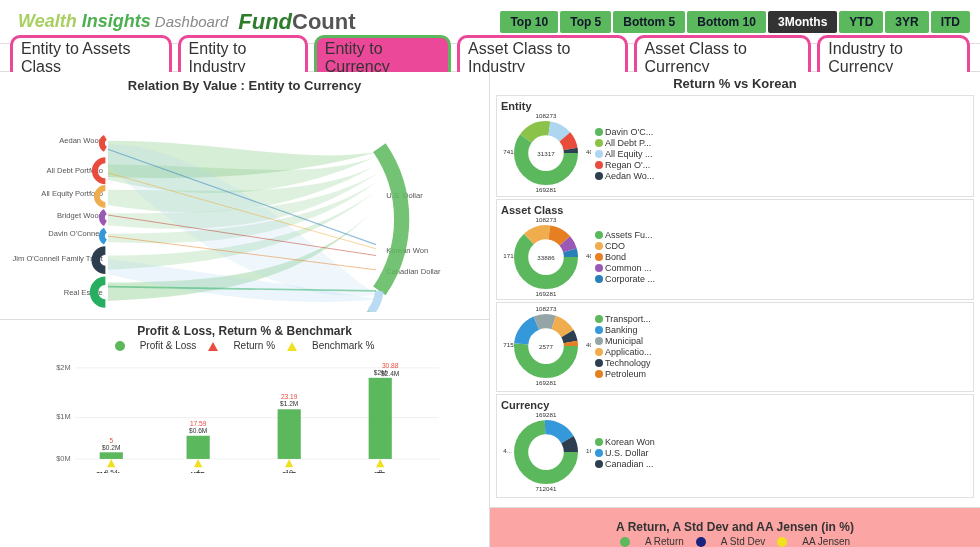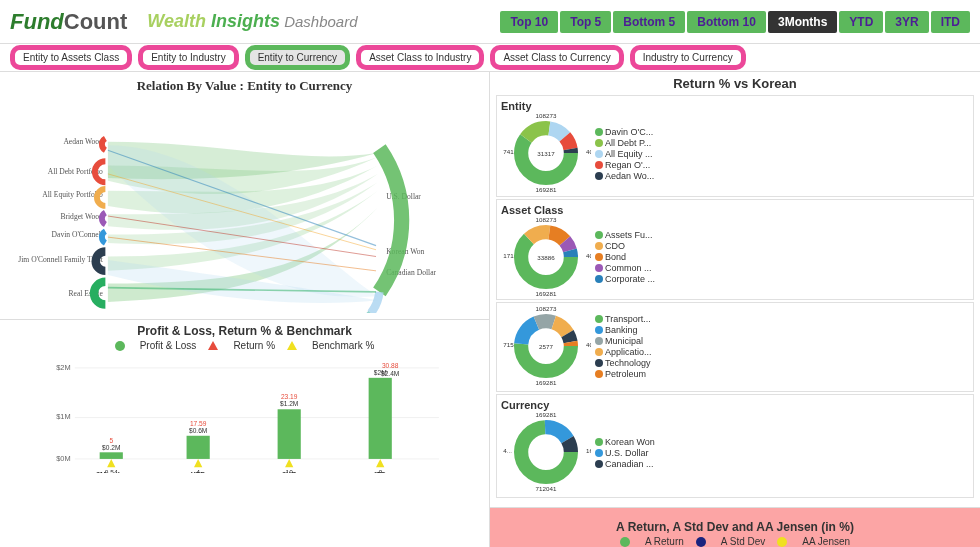--- a/index.html
+++ b/index.html
@@ -9,75 +9,75 @@
     #header {
       display: flex; align-items: center; background: #fff; padding: 6px 10px; height: 44px;
       border-bottom: 1px solid #ddd;
     }
     #logo { display: flex; align-items: baseline; margin-right: 12px; }
     #logo .fund { color: #2d7d2d; font-size: 22px; font-weight: bold; }
     #logo .count { color: #555; font-size: 22px; font-weight: bold; }
     #header-title { font-size: 18px; margin-right: 10px; }
     .nav-tabs { display: flex; gap: 2px; margin-left: auto; }
     .nav-tab {
-      padding: 4px 10px; background: #5cb85c; color: #4c1d95; border: none; cursor: pointer;
+      padding: 4px 10px; background: #5cb85c; color: #0f172a; border: none; cursor: pointer;
       font-size: 12px; font-weight: bold; border-radius: 2px;
     }
     .nav-tab.active { background: #333; color: #fff; }
 
     
     #filter-bar {
       background: #fff; padding: 4px 10px; display: flex; gap: 6px; align-items: center;
       border-bottom: 1px solid #ddd; height: 28px;
     }
     .filter-tag {
-      background: #fff; border: 5px solid #ec4899; border-radius: 10px; padding: 2px 8px;
-      font-size: 10px; cursor: pointer; color: #333;
+      background: #fff; border: 3px solid #ec4899; border-radius: 10px; padding: 2px 8px;
+      font-size: 16px; cursor: pointer; color: #333;
     }
-    .filter-tag.active { background: #e5e5e5; border-color: #5cb85c; }
+    .filter-tag.active { background: #ec4899; border-color: #5cb85c; }
 
     
     #main { display: flex; height: calc(547px - 44px - 28px); }
 
     
     #left-panel { width: 490px; display: flex; flex-direction: column; border-right: 1px solid #ddd; }
-    #chord-section { flex: 1; background: #fff; padding: 6px; position: relative; overflow: hidden; font-family: Liberation Serif, serif; }
+    #chord-section { flex: 1; background: #fff; padding: 6px; position: relative; overflow: hidden; }
     #chord-title { text-align: center; font-size: 13px; font-weight: bold; color: #333; margin-bottom: 4px; }
     #bottom-left { height: 228px; background: #fff; border-top: 1px solid #ddd; padding: 4px 6px; }
     #pl-title { text-align: center; font-size: 12px; font-weight: bold; color: #333; margin-bottom: 2px; }
 
     
     #right-panel { flex: 1; display: flex; flex-direction: column; }
     #donut-section { flex: 1; background: #fff; padding: 4px 6px; }
     #donut-title { text-align: center; font-size: 13px; font-weight: bold; color: #333; margin-bottom: 4px; }
     #donut-grid { display: grid; grid-template-columns: 1fr; grid-template-rows: 1fr 1fr; height: calc(100% - 24px); gap: 2px; }
     .donut-cell { border: 1px solid #e0e0e0; padding: 4px; position: relative; overflow: hidden; }
     .donut-cell-title { font-size: 11px; font-weight: bold; color: #333; margin-bottom: 2px; }
     .donut-cell-inner { display: flex; align-items: center; }
     .legend { font-size: 9px; color: #333; margin-left: 4px; }
     .legend-item { display: flex; align-items: center; gap: 2px; margin-bottom: 1px; }
     .legend-dot { width: 8px; height: 8px; border-radius: 50%; flex-shrink: 0; }
 
     #bottom-right { height: 188px; background: #fca5a5; border-top: 1px solid #ddd; padding: 12px 6px; }
     #ar-title { text-align: center; font-size: 12px; font-weight: bold; color: #333; margin-bottom: 2px; }
 
     .legend-bar { display: flex; gap: 12px; justify-content: center; font-size: 10px; color: #333; margin-bottom: 2px; }
-    .legend-bar-item { display: flex; align-items: center; gap: 15px; }
+    .legend-bar-item { display: flex; align-items: flex-end; gap: 15px; }
     .legend-square { width: 10px; height: 10px; border-radius: 50%; }
   </style>
 </head>
 <body>
 
 <div id="header">
+  <div id="header-title" style="font-size:18px;margin-left:8px;">
+    <span style="color:#a8d060;font-weight:bold;font-style:italic;">Wealth</span><span style="color:#4caf50;font-weight:bold;font-style:italic;"> Insights</span><span style="color:#888;font-style:italic;font-size:15px;"> Dashboard</span>
+  </div>
   <div id="logo">
     <span class="fund" style="color:#2d7d2d;font-size:22px;font-weight:bold;font-style:italic;">Fund</span>
       <span class="count" style="color:#555;font-size:22px;font-weight:bold;">Count</span>
-  </div>
-  <div id="header-title" style="font-size:18px;margin-left:8px;">
-    <span style="color:#a8d060;font-weight:bold;font-style:italic;">Wealth</span><span style="color:#4caf50;font-weight:bold;font-style:italic;"> Insights</span><span style="color:#888;font-style:italic;font-size:15px;"> Dashboard</span>
   </div>
   <div class="nav-tabs">
     <button class="nav-tab">Top 10</button>
     <button class="nav-tab">Top 5</button>
     <button class="nav-tab">Bottom 5</button>
     <button class="nav-tab">Bottom 10</button>
     <button class="nav-tab active">3Months</button>
     <button class="nav-tab">YTD</button>
     <button class="nav-tab">3YR</button>
     <button class="nav-tab">ITD</button>

